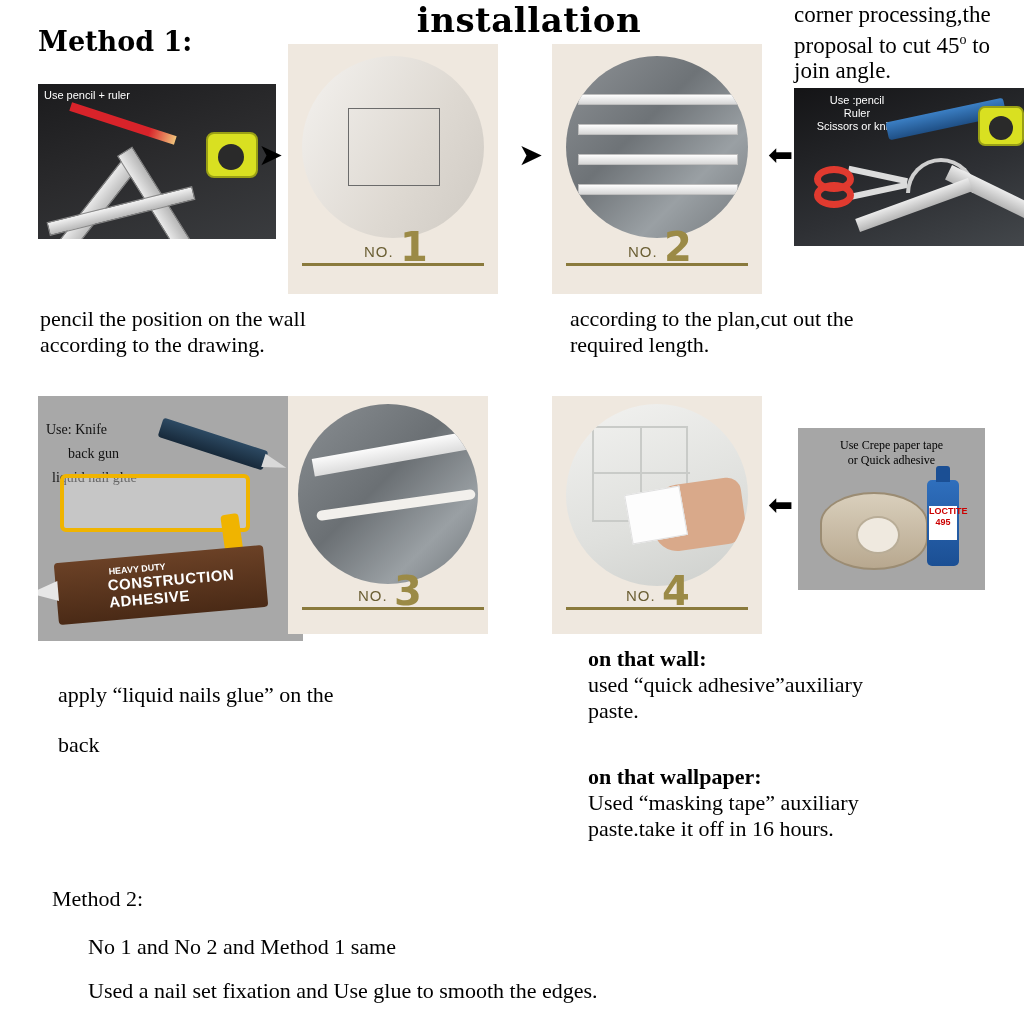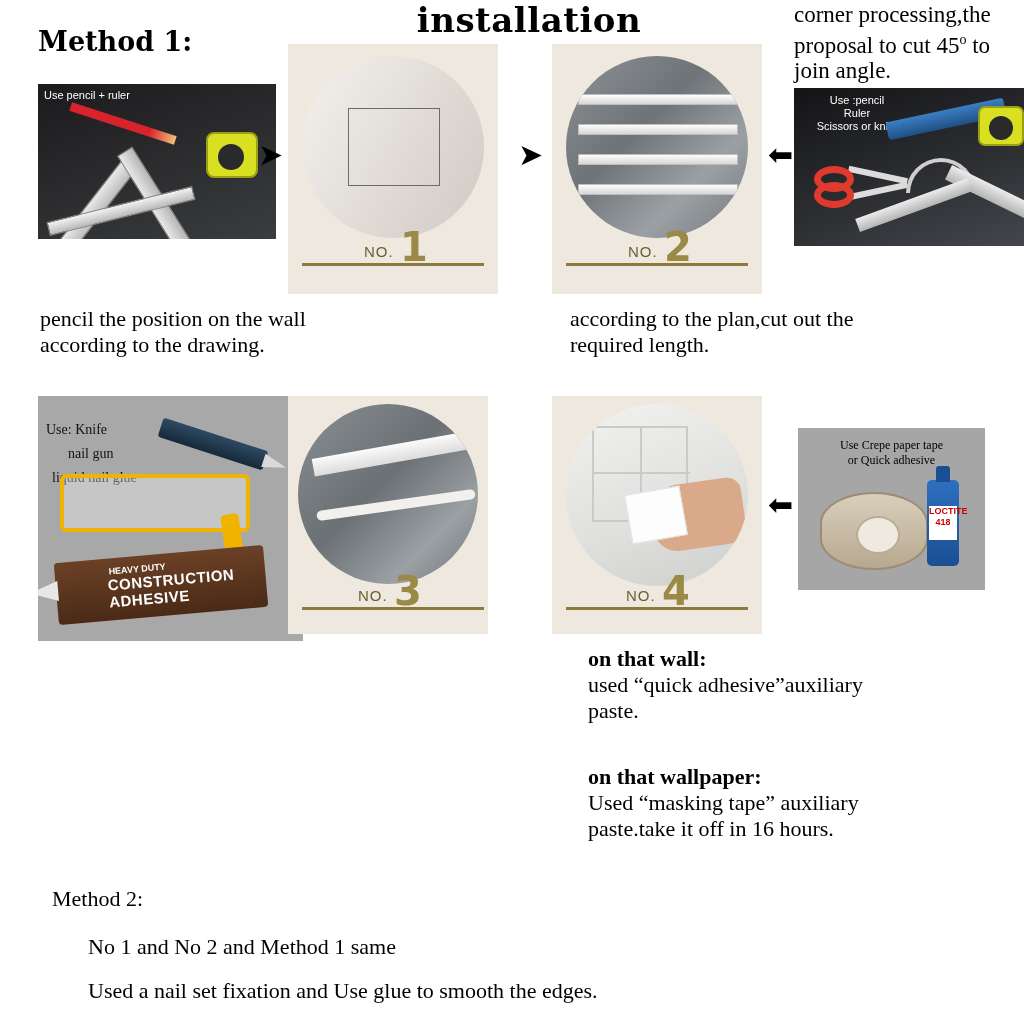--- a/index.html
+++ b/index.html
@@ -258,21 +258,21 @@
     <span>required length.</span>
   </div>
 
   <div class="cap-text" style="left:8px; top:306px; width:420px;">
     <span>pencil the position on the wall</span><br>
     <span>according to the drawing.</span>
   </div>
 
   <div class="photo p5">
     <div class="cap" style="left:8px; top:26px;">Use: Knife</div>
-    <div class="cap" style="left:30px; top:50px;">nail gun</div>
+    <div class="cap" style="left:30px; top:50px;">back gun</div>
     <div class="cap" style="left:14px; top:74px;">liquid nail glue</div>
     <div class="utility"></div>
     <div class="gun"></div>
     <div class="gun-handle"></div>
     <div class="tube">
       <div class="nozzle"></div>
       <div class="t1">HEAVY DUTY</div>
       <div class="t2">CONSTRUCTION</div>
       <div class="t3">ADHESIVE</div>
     </div>
@@ -304,25 +304,29 @@
   <div class="photo p8">
     <div class="cap">
       <span>Use Crepe paper tape</span><br>
       <span>or Quick adhesive</span>
     </div>
     <div class="roll"></div>
     <div class="bottle">
       <div class="cap2"></div>
       <div class="lbl">
         <span>LOCTITE</span><br>
-        <span>418</span>
+        <span>495</span>
       </div>
     </div>
   </div>
 
+  <div class="cap-text" style="left:26px; top:670px; width:420px; line-height:50px;">
+    <span>apply “liquid nails glue” on the</span><br>
+    <span>back</span>
+  </div>
 
   <div class="cap-text" style="left:556px; top:646px; width:430px;">
     <span class="bold">on that wall:</span><br>
     <span>used “quick adhesive”auxiliary</span><br>
     <span>paste.</span>
   </div>
 
   <div class="cap-text" style="left:556px; top:764px; width:430px;">
     <span class="bold">on that wallpaper:</span><br>
     <span>Used “masking tape” auxiliary</span><br>

